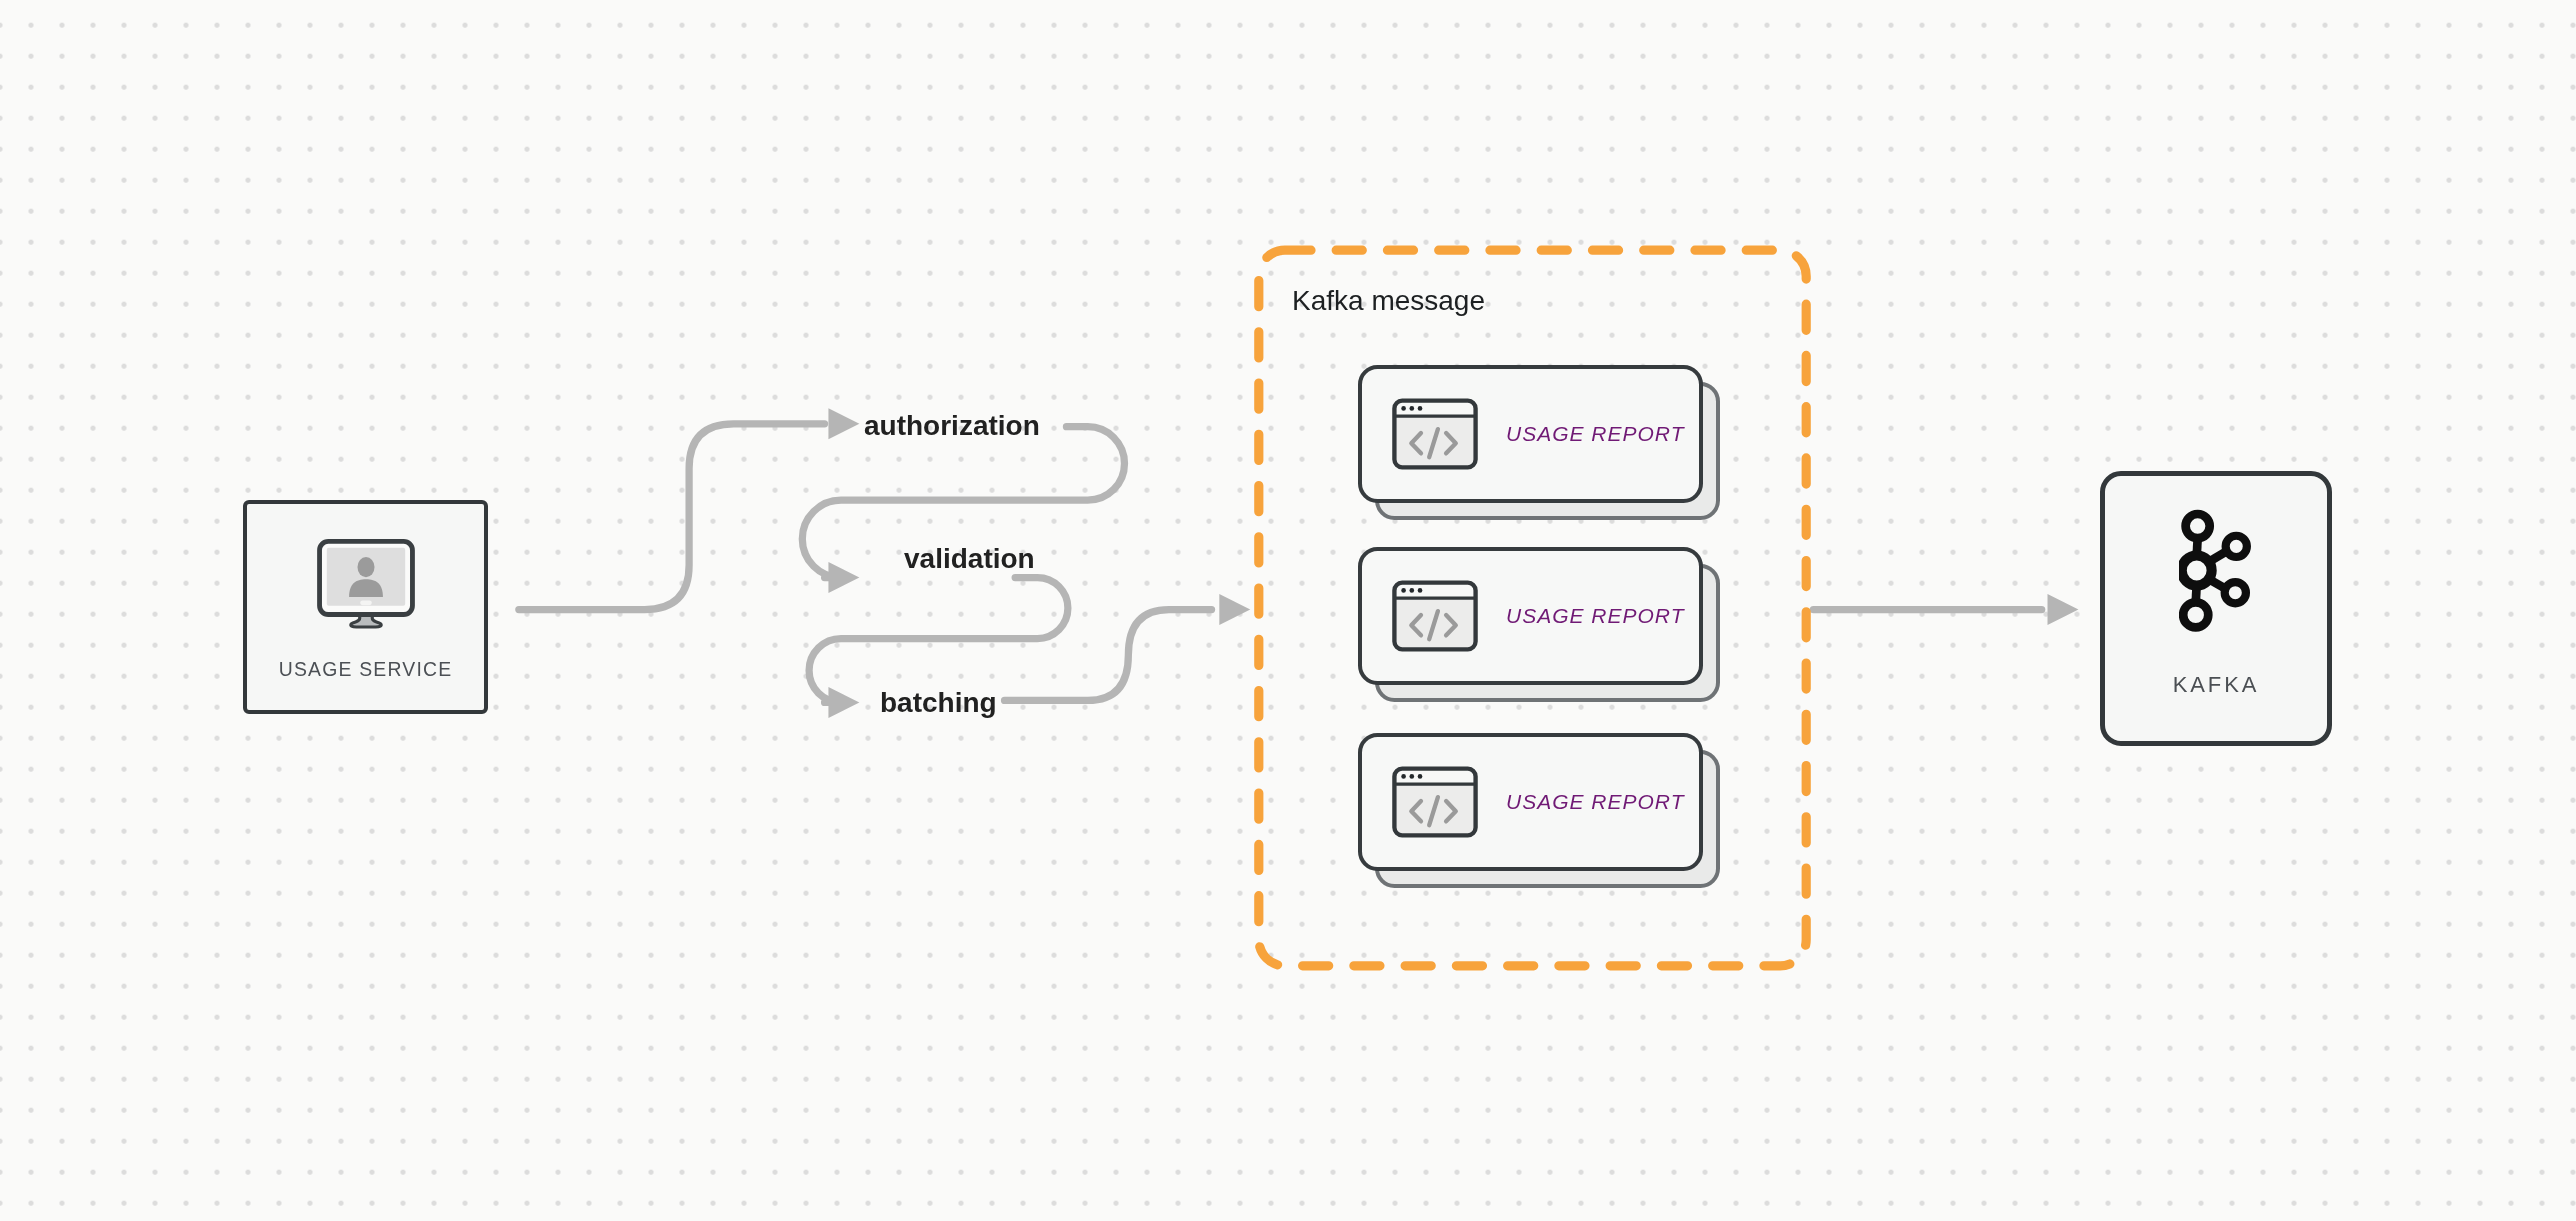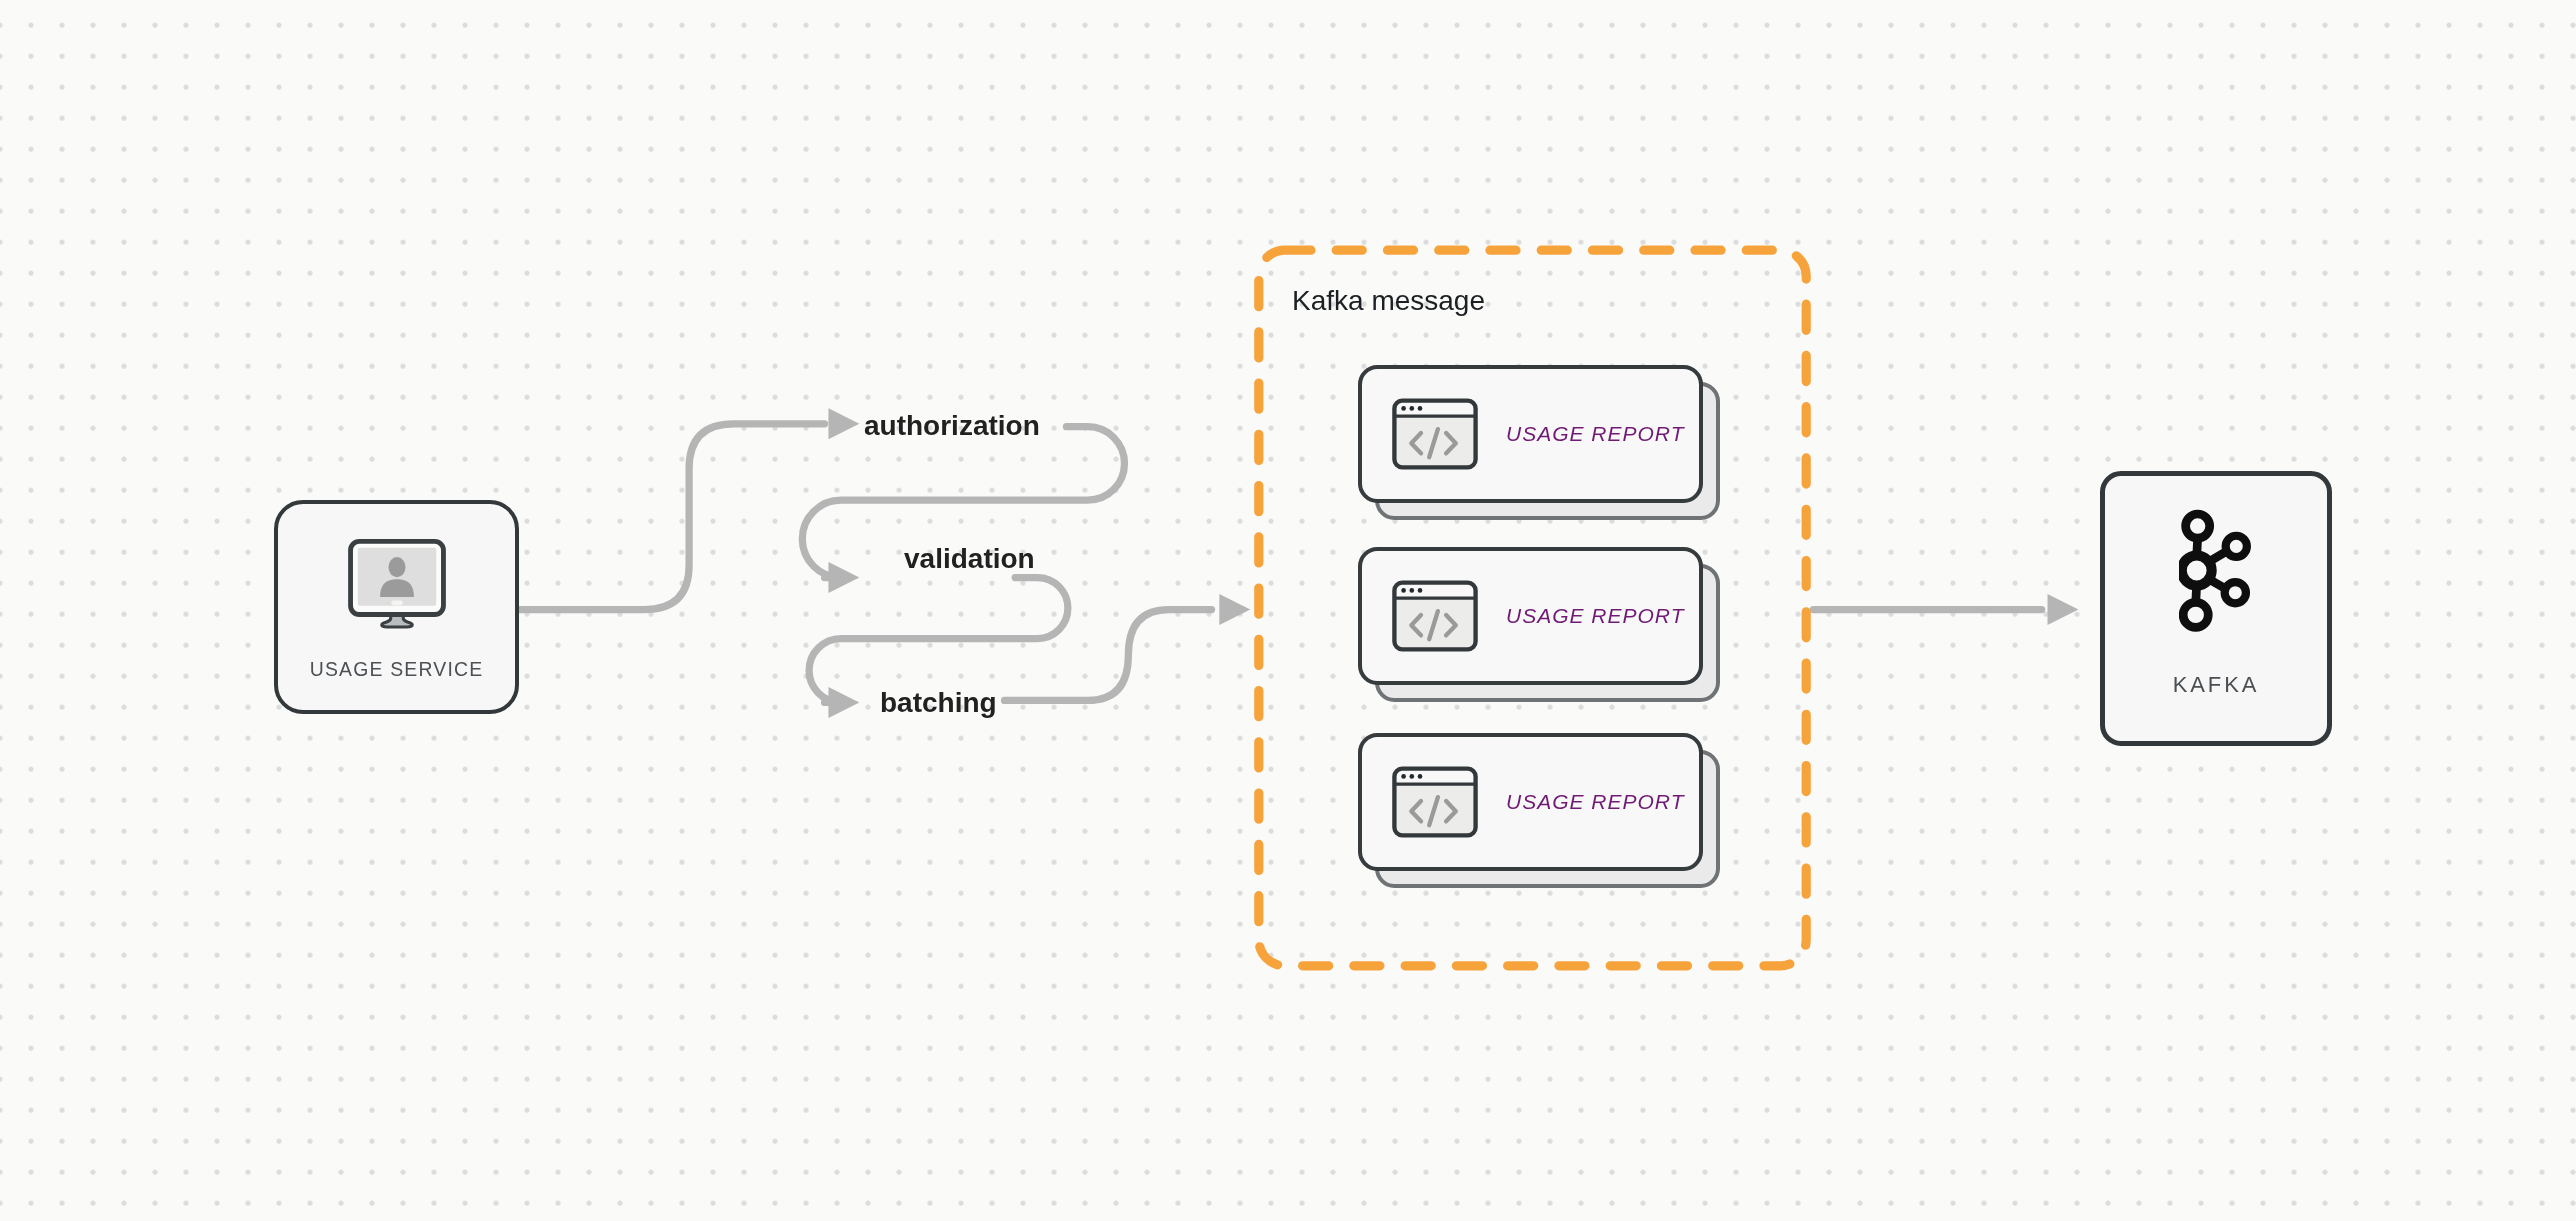--- a/index.html
+++ b/index.html
@@ -10,21 +10,21 @@
     background-size:31px 31px;background-position:15.5px 9.7px;
     font-family:"Liberation Sans",sans-serif;
   }
   svg.connector-layer{position:absolute;left:0;top:0;width:2576px;height:1221px;pointer-events:none;}
 
   
   .node{position:absolute;background:#f6f7f6;border:4.8px solid #33383b;border-radius:21px;box-sizing:border-box;}
   .node-label{position:absolute;left:0;right:0;text-align:center;color:#4c5055;}
 
   
-  .usage-service{left:274px;top:500px;width:245px;height:214px;border-width:4.4px;border-radius:29px;}
+  .usage-service{left:243px;top:500px;width:245px;height:214px;border-width:4.4px;border-radius:6px;}
   .usage-service .node-icon{position:absolute;left:50%;top:35px;transform:translateX(-50%);}
   .usage-service .node-label{bottom:29px;font-size:19.4px;letter-spacing:1.2px;}
 
   
   .kafka-node{left:2100px;top:471px;width:232px;height:275px;border-width:5.3px;}
   .kafka-node .node-icon{position:absolute;left:50%;top:25px;transform:translateX(-50%);}
   .kafka-node .node-label{bottom:43px;font-size:22px;letter-spacing:2.9px;color:#4b4f53;}
 
   
   .step-label{position:absolute;font-size:28px;line-height:33px;font-weight:700;color:#212121;white-space:nowrap;}

